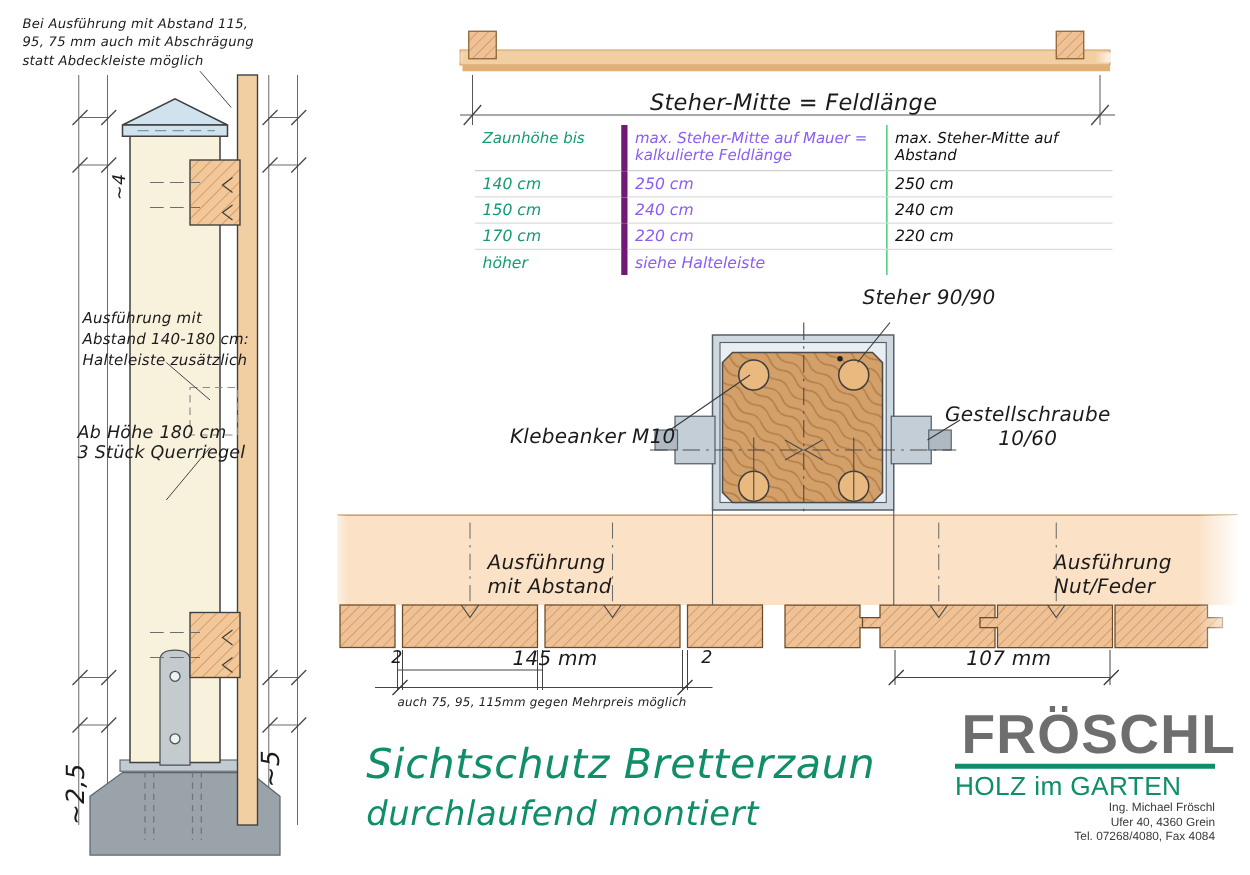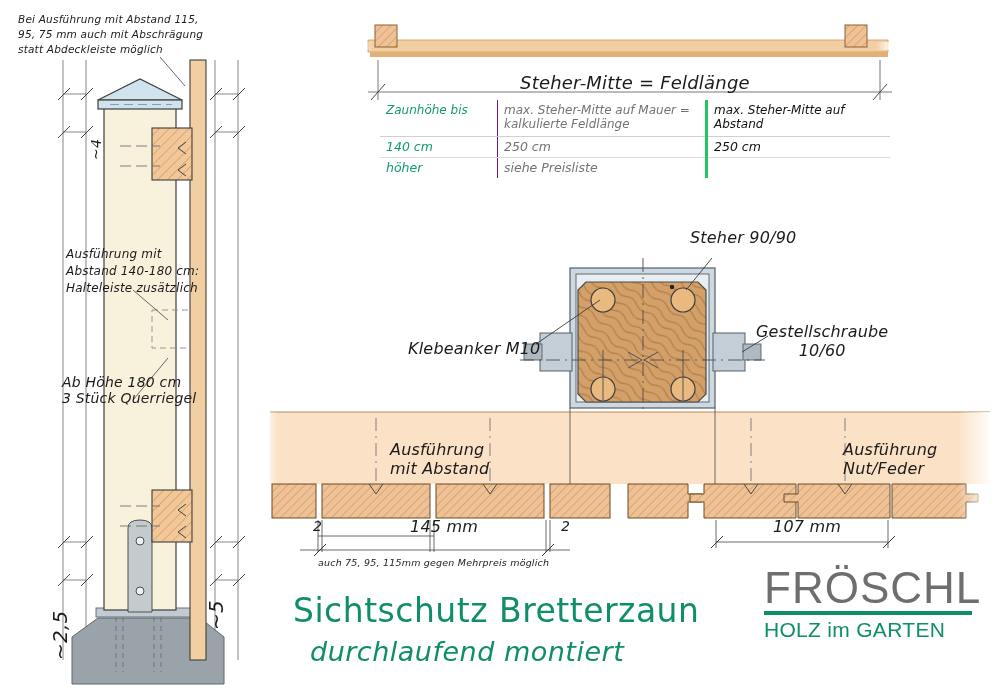--- a/index.html
+++ b/index.html
@@ -3,48 +3,48 @@
 <meta charset="utf-8">
 <style>
   html,body{margin:0;padding:0;background:#fff;}
   body{width:1000px;height:700px;position:relative;overflow:hidden;
        font-family:"DejaVu Sans",sans-serif;}
   #sheet{position:absolute;inset:0;width:1000px;height:700px;}
   .abs{position:absolute;}
   
   .hand{font-family:"DejaVu Sans",sans-serif;font-style:italic;
         letter-spacing:.2px;color:#1b1b1b;}
-  .title1{font-family:"DejaVu Sans",sans-serif;
+  .title1{font-family:"DejaVu Sans",sans-serif;font-style:italic;
           color:#0f8e69;font-size:33px;letter-spacing:.5px;white-space:nowrap;}
   .title2{font-family:"DejaVu Sans",sans-serif;font-style:italic;
           color:#0f8e69;font-size:27px;letter-spacing:.5px;white-space:nowrap;}
   .note{font-size:10.5px;line-height:15px;white-space:pre-line;}
   .note12{font-size:12px;line-height:17px;white-space:pre-line;}
-  .lbl{font-size:14px;white-space:pre-line;margin-top:36px;}
+  .lbl{font-size:14px;white-space:pre-line;}
   .lbl16{font-size:16px;white-space:pre-line;}
   .dim{font-size:14px;}
   .dimsm{font-size:9.5px;}
   .vert{transform-origin:0 0;}
   
   #tbl{position:absolute;left:380px;top:100px;width:510px;}
   #tbl table{border-collapse:collapse;width:510px;}
   #tbl td,#tbl th{font-family:"DejaVu Sans",sans-serif;font-style:italic;
       font-size:12.5px;font-weight:normal;text-align:left;
       padding:2.5px 6px;vertical-align:top;}
   #tbl thead th{color:#139b74;font-size:12px;line-height:14px;
       border-bottom:1px solid #cfcfcf;padding-bottom:5px;}
   #tbl tbody td{border-bottom:1px solid #dcdcdc;}
   #tbl tbody tr:last-child td{border-bottom:none;}
-  #tbl .c0{color:#139b74;width:105px;border-right:1px solid #701a75;}
-  #tbl .c1{color:#737373;width:195px;border-right:3px solid #22c55e;}
+  #tbl .c0{color:#139b74;width:105px;border-right:5px solid #701a75;}
+  #tbl .c1{color:#8b5cf6;width:195px;border-right:1px solid #22c55e;}
   #tbl .c2{color:#111;}
   
   #logo{position:absolute;left:764px;top:566px;width:230px;}
-  .logo-top{font-family:"Liberation Sans",sans-serif;font-weight:normal;
-      font-size:44px;color:#6e6e6e;letter-spacing:1px;line-height:44px;}
+  .logo-top{font-family:"Liberation Sans",sans-serif;font-weight:bold;
+      font-size:44px;color:#6e6e6e;letter-spacing:1px;line-height:44px;text-align:center;}
   .logo-rule{height:4px;background:#0f8e69;margin:1px 0 3px 0;width:208px;}
   .logo-sub{font-family:"Liberation Sans",sans-serif;font-weight:normal;
       font-size:21px;color:#0f8e69;letter-spacing:.3px;line-height:23px;}
   .logo-addr{font-family:"Liberation Sans",sans-serif;font-size:9.5px;
       color:#3a3a3a;line-height:11.5px;text-align:right;width:208px;}
 </style>
 </head>
 <body>
 
 <svg id="sheet" viewBox="0 0 1000 700">
@@ -308,22 +308,32 @@
         <th class="c2">max. Steher-Mitte auf Abstand</th>
       </tr>
     </thead>
     <tbody>
       <tr>
         <td class="c0">140 cm</td>
         <td class="c1">250 cm</td>
         <td class="c2">250 cm</td>
       </tr>
       <tr>
+        <td class="c0">150 cm</td>
+        <td class="c1">240 cm</td>
+        <td class="c2">240 cm</td>
+      </tr>
+      <tr>
+        <td class="c0">170 cm</td>
+        <td class="c1">220 cm</td>
+        <td class="c2">220 cm</td>
+      </tr>
+      <tr>
         <td class="c0">höher</td>
-        <td class="c1">siehe Preisliste</td>
+        <td class="c1">siehe Halteleiste</td>
         <td class="c2"></td>
       </tr>
     </tbody>
   </table>
 </div>
 
 <div class="abs hand lbl16" style="left:690px;top:228px;">Steher 90/90</div>
 <div class="abs hand lbl16" style="left:408px;top:339px;">Klebeanker M10</div>
 <div class="abs hand lbl16" style="left:756px;top:322px;text-align:center;">Gestellschraube
 10/60</div>
@@ -333,19 +343,24 @@
 <div class="abs hand lbl16" style="left:843px;top:440px;">Ausführung
 Nut/Feder</div>
 
 <div class="abs hand dim" style="left:313px;top:518px;">2</div>
 <div class="abs hand" style="left:410px;top:517px;font-size:16px;">145 mm</div>
 <div class="abs hand dim" style="left:561px;top:518px;">2</div>
 <div class="abs hand dimsm" style="left:318px;top:533px;margin-top:24px;">auch 75, 95, 115mm gegen Mehrpreis möglich</div>
 <div class="abs hand" style="left:773px;top:517px;font-size:16px;">107 mm</div>
 
 <div class="abs title1" style="left:293px;top:591px;">Sichtschutz Bretterzaun</div>
-<div class="abs title2" style="left:310px;top:636px;">durchlaufend montiert</div>
+<div class="abs title2" style="left:293px;top:636px;">durchlaufend montiert</div>
 
 <div id="logo">
   <div class="logo-top">FRÖSCHL</div>
   <div class="logo-rule"></div>
   <div class="logo-sub">HOLZ im GARTEN</div>
+  <div class="logo-addr">
+    <div>Ing. Michael Fröschl</div>
+    <div>Ufer 40, 4360 Grein</div>
+    <div>Tel. 07268/4080, Fax 4084</div>
+  </div>
 </div>
 
 </body></html>

